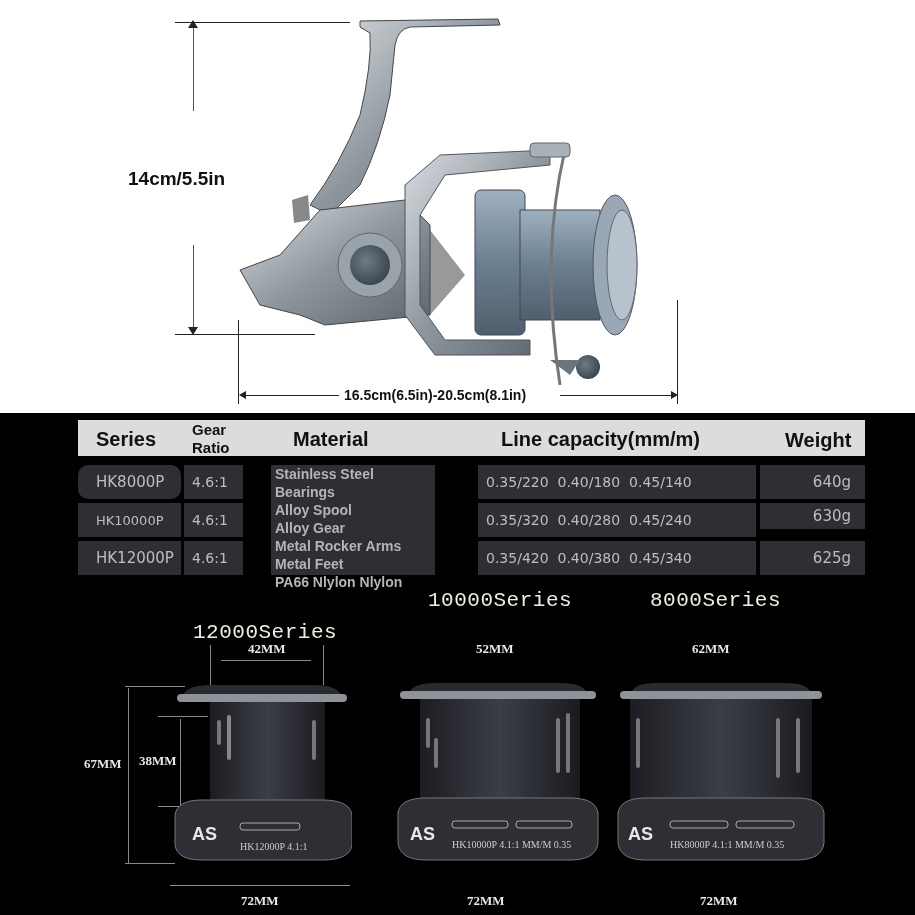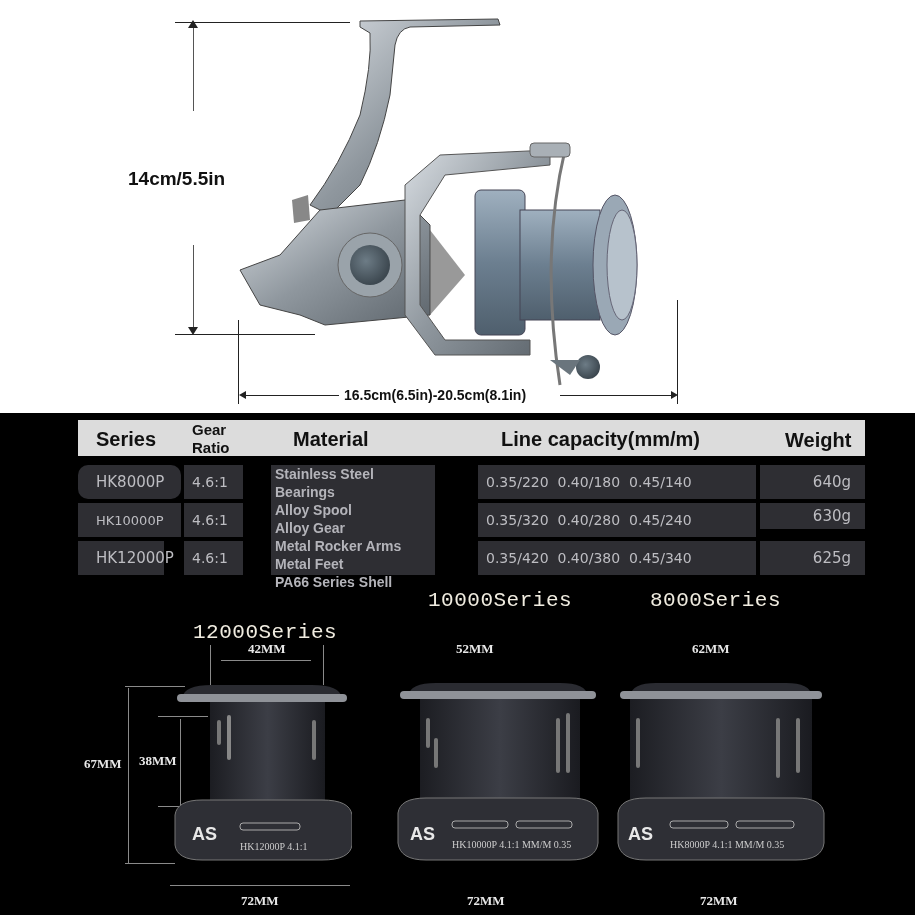--- a/index.html
+++ b/index.html
@@ -92,32 +92,32 @@
   <div class="cell" style="left:0;top:45px;width:103px;height:34px;padding-left:18px;box-sizing:border-box;font-size:15px;border-radius:10px;">HK8000P</div>
   <div class="cell" style="left:106px;top:45px;width:59px;height:34px;padding-left:8px;box-sizing:border-box;">4.6:1</div>
   <div class="cell" style="left:400px;top:45px;width:278px;height:34px;padding-left:8px;box-sizing:border-box;white-space:pre;">0.35/220  0.40/180  0.45/140</div>
   <div class="cell" style="left:682px;top:45px;width:105px;height:34px;justify-content:flex-end;padding-right:14px;box-sizing:border-box;font-size:15px;">640g</div>
 
   <div class="cell" style="left:0;top:83px;width:103px;height:34px;padding-left:18px;box-sizing:border-box;font-size:13px;">HK10000P</div>
   <div class="cell" style="left:106px;top:83px;width:59px;height:34px;padding-left:8px;box-sizing:border-box;">4.6:1</div>
   <div class="cell" style="left:400px;top:83px;width:278px;height:34px;padding-left:8px;box-sizing:border-box;white-space:pre;">0.35/320  0.40/280  0.45/240</div>
   <div class="cell" style="left:682px;top:83px;width:105px;height:26px;justify-content:flex-end;padding-right:14px;box-sizing:border-box;font-size:15px;">630g</div>
 
-  <div class="cell" style="left:0;top:121px;width:86px;height:34px;padding-left:18px;box-sizing:border-box;font-size:15px;">HK12000P</div>
+  <div class="cell" style="left:0;top:121px;width:103px;height:34px;padding-left:18px;box-sizing:border-box;font-size:15px;">HK12000P</div>
   <div class="cell" style="left:106px;top:121px;width:59px;height:34px;padding-left:8px;box-sizing:border-box;">4.6:1</div>
   <div class="cell" style="left:400px;top:121px;width:278px;height:34px;padding-left:8px;box-sizing:border-box;white-space:pre;">0.35/420  0.40/380  0.45/340</div>
   <div class="cell" style="left:682px;top:121px;width:105px;height:34px;justify-content:flex-end;padding-right:14px;box-sizing:border-box;font-size:15px;">625g</div>
 
   <div class="mat" style="left:193px;top:45px;width:164px;height:110px;padding-top:0;padding-left:4px;">
     <div>Stainless Steel Bearings</div>
     <div>Alloy Spool</div>
     <div>Alloy Gear</div>
     <div>Metal Rocker Arms</div>
     <div>Metal Feet</div>
-    <div>PA66 Series Shell</div>
+    <div>PA66 Nlylon Nlylon</div>
   </div>
 </div>
 
 <div class="series-title" style="left:193px;top:621px;">12000Series</div>
 <div class="series-title" style="left:428px;top:589px;">10000Series</div>
 <div class="series-title" style="left:650px;top:589px;">8000Series</div>
 
 <div class="mm" style="left:248px;top:641px;">42MM</div>
 <div class="dline" style="left:210px;top:645px;width:1px;height:40px;"></div>
 <div class="dline" style="left:323px;top:645px;width:1px;height:40px;"></div>
@@ -146,21 +146,21 @@
   <rect x="38" y="22" width="115" height="100" fill="url(#sp)"></rect>
   <rect x="45" y="40" width="4" height="25" rx="2" fill="#777"></rect>
   <rect x="55" y="35" width="4" height="45" rx="2" fill="#888"></rect>
   <rect x="140" y="40" width="4" height="40" rx="2" fill="#777"></rect>
   <path d="M3 135 Q5 120 30 120 L150 120 Q178 120 180 135 L180 165 Q178 180 150 180 L30 180 Q5 180 3 165 Z" fill="#2e2f35" stroke="#777"></path>
   <text x="20" y="160" fill="#e8e8e8" font-family="Liberation Sans, sans-serif" font-weight="bold" font-size="18">AS</text>
   <rect x="68" y="143" width="60" height="7" rx="3" fill="none" stroke="#aaa"></rect>
   <text x="68" y="170" fill="#ccc" font-family="Liberation Serif, serif" font-size="10">HK12000P  4.1:1</text>
 </svg>
 
-<div class="mm" style="left:456px;top:641px;">52MM</div>
+<div class="mm" style="left:476px;top:641px;">52MM</div>
 <div class="mm" style="left:467px;top:893px;">72MM</div>
 <svg class="spool" style="left:396px;top:678px;" width="204" height="186" viewBox="0 0 204 186">
   <defs>
     <linearGradient id="sp2" x1="0" y1="0" x2="1" y2="0">
       <stop offset="0" stop-color="#1c1d22"></stop>
         <stop offset="0.5" stop-color="#3c3e46"></stop>
         <stop offset="1" stop-color="#1a1b20"></stop>
     </linearGradient>
   </defs>
   <path d="M12 18 Q14 5 40 5 L164 5 Q190 5 192 18 Z" fill="#2a2b31"></path>

